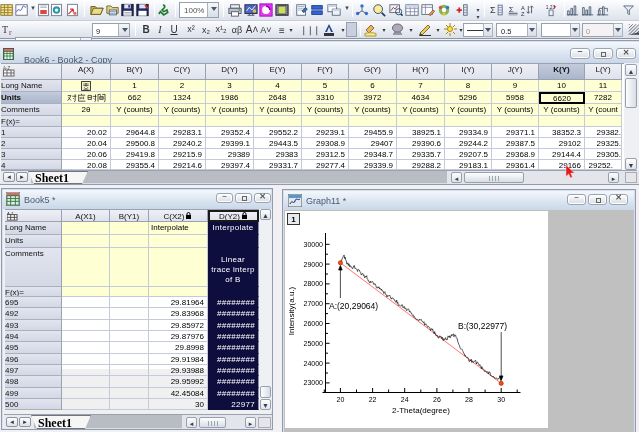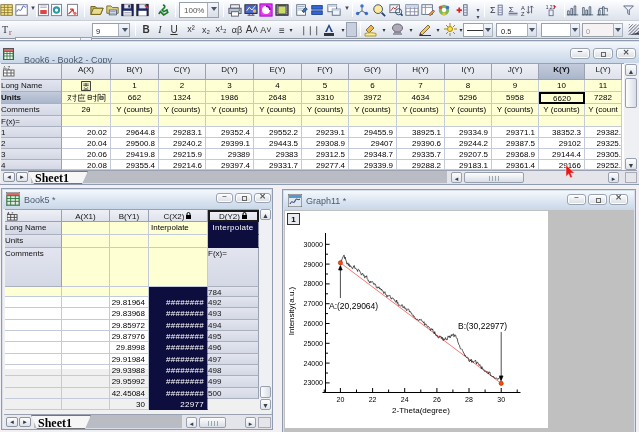--- a/index.html
+++ b/index.html
@@ -458,21 +458,21 @@
       <div class="c num">29355.4</div>
       <div class="c num">29214.6</div>
       <div class="c num">29397.4</div>
       <div class="c num">29331.7</div>
       <div class="c num">29277.4</div>
       <div class="c num">29339.9</div>
       <div class="c num">29288.2</div>
       <div class="c num">29183.1</div>
       <div class="c num">29361.4</div>
       <div class="c num">29166</div>
-      <div class="c num" style="padding-right:0">29252.</div>
+      <div class="c num" style="padding-right:8px">29252.</div>
   </div>
 
   <div class="sb" style="left:626px;top:23px;width:14px;height:106px">
     <div class="sbtn" style="left:0;top:0;width:12px;height:12px">
         <span class="arw" style="top:2px">▲</span>
       </div>
     <div class="thumb" style="left:0;top:14px;width:12px;height:30px"></div>
     <div class="sbtn" style="left:0;bottom:0;width:12px;height:12px">
         <span class="arw" style="top:2px">▼</span>
       </div>
@@ -541,26 +541,27 @@
       <div class="c nv cen">Interpolate</div>
     <div class="c rh">Units</div>
       <div class="c lab"></div>
       <div class="c lab"></div>
       <div class="c lab"></div>
       <div class="c nv"></div>
     <div class="c rh">Comments</div>
       <div class="c lab"></div>
       <div class="c lab"></div>
       <div class="c lab"></div>
+      <div class="c nv cen" style="padding-top:7px">Linear<br>trace interp<br>of B</div>
     <div class="c rh">F(x)=</div>
       <div class="c lab"></div>
       <div class="c lab"></div>
       <div class="c lab"></div>
       <div class="c nv"></div>
-    <div class="c rh">784</div>
+    <div class="c rh">695</div>
       <div class="c"></div>
       <div class="c"></div>
       <div class="c num">29.81964</div>
       <div class="c nv num">########</div>
     <div class="c rh">492</div>
       <div class="c"></div>
       <div class="c"></div>
       <div class="c num">29.83968</div>
       <div class="c nv num">########</div>
     <div class="c rh">493</div>

